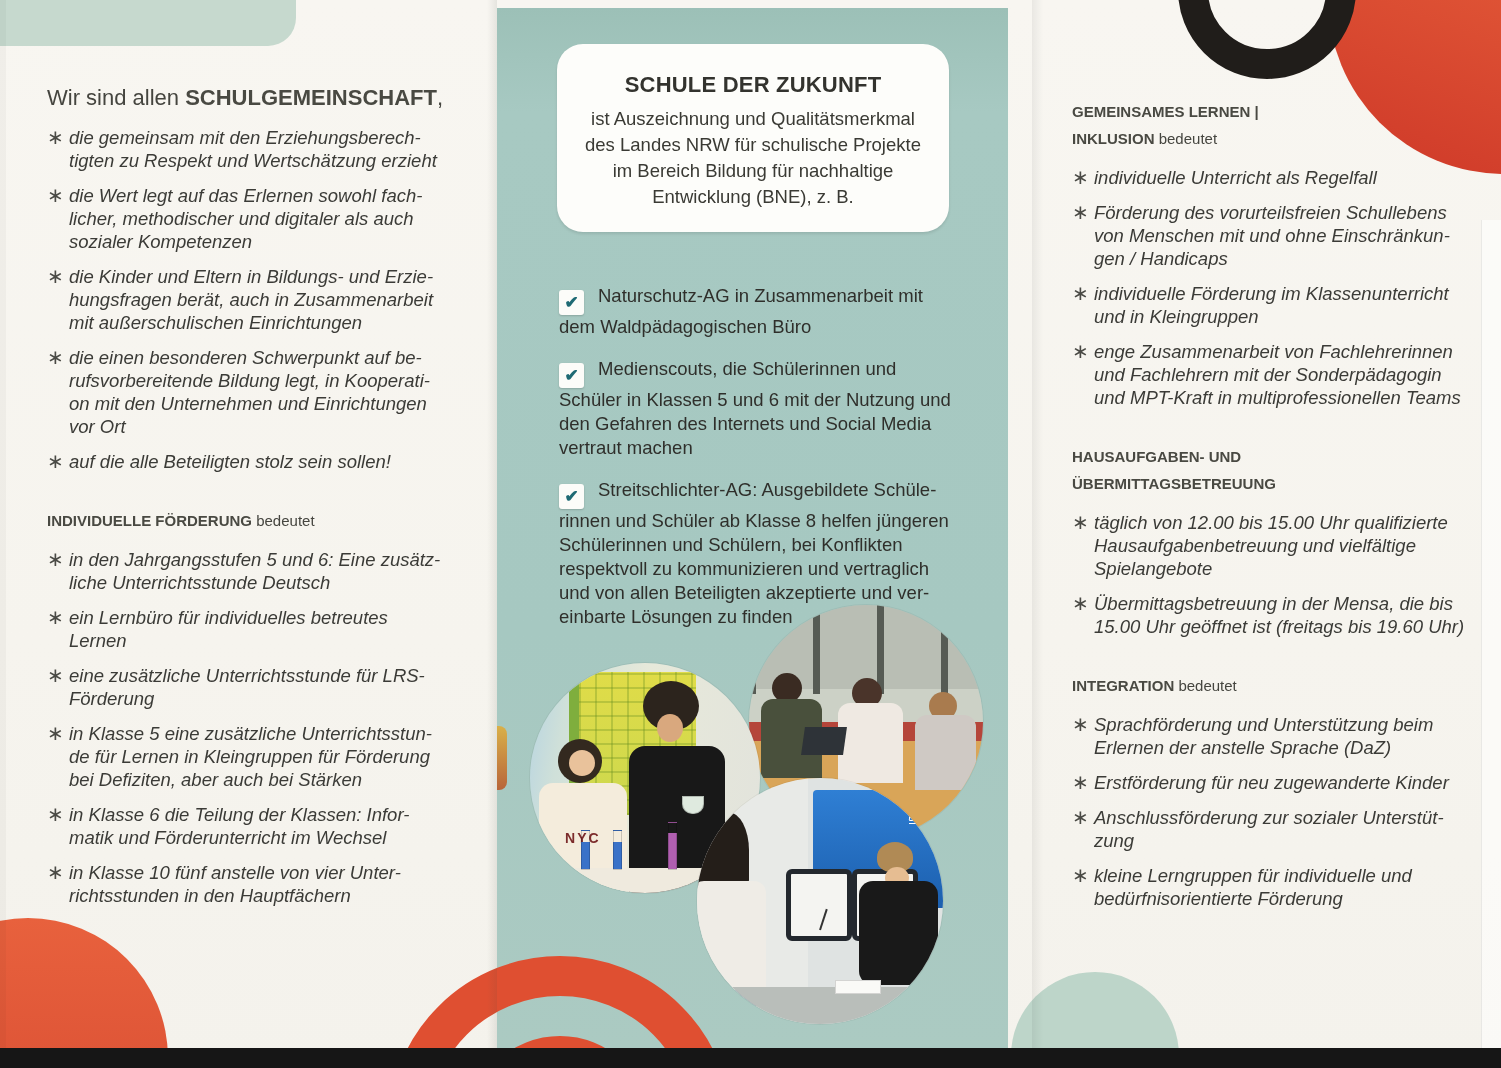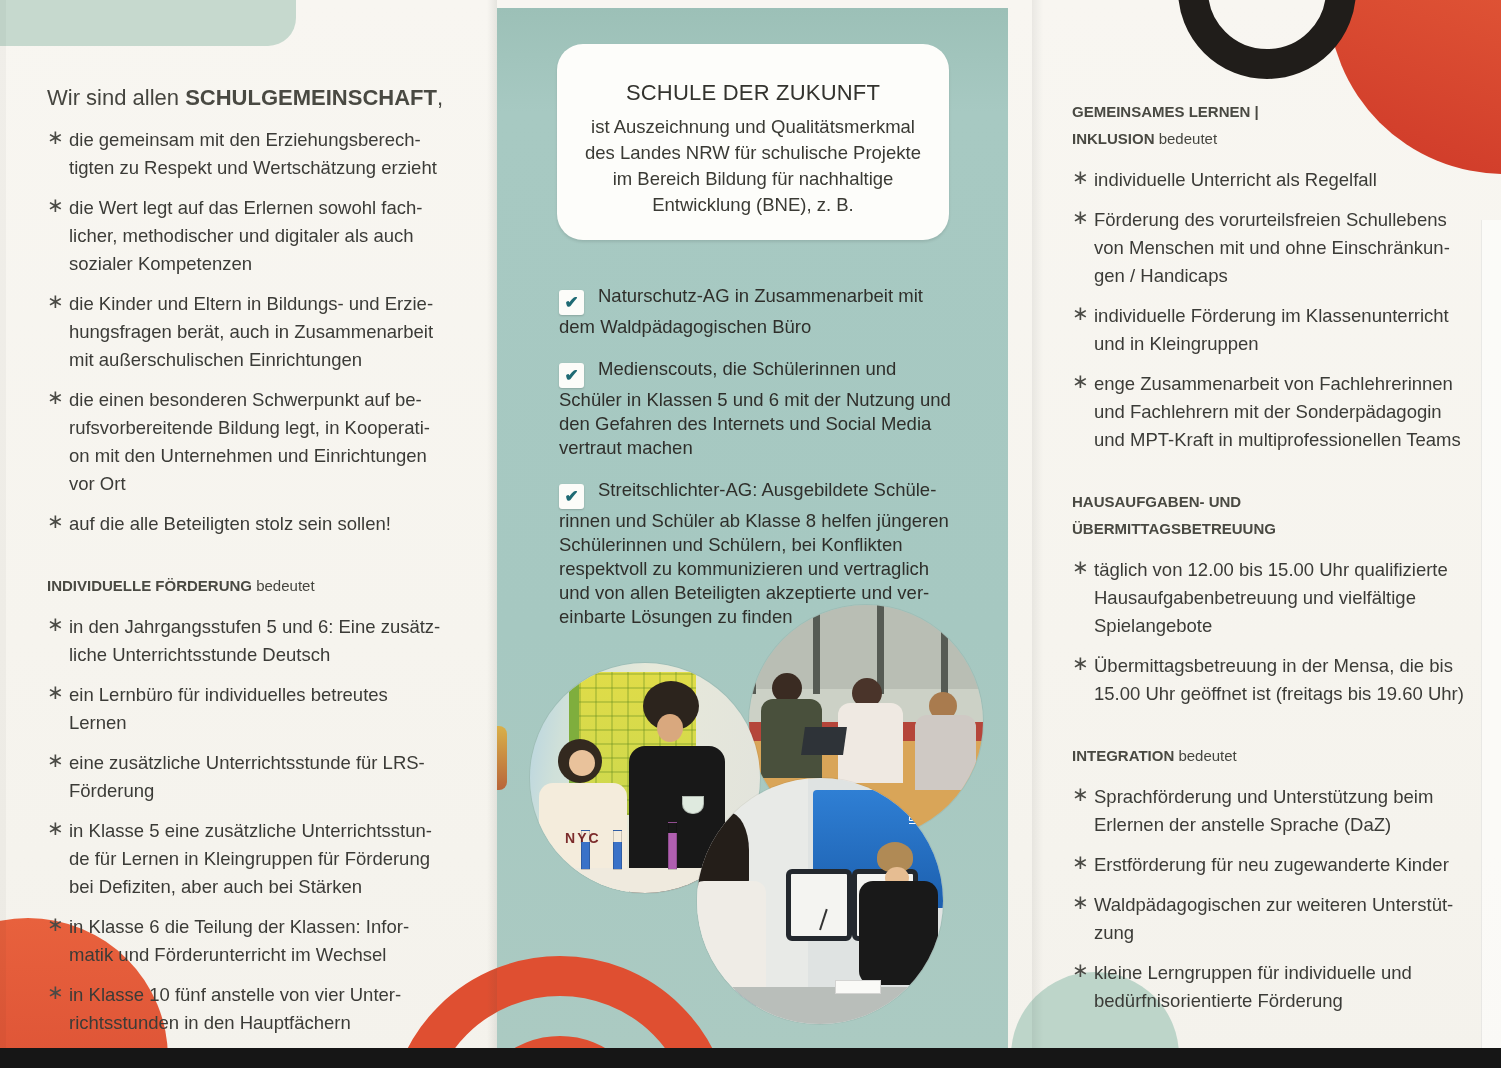--- a/index.html
+++ b/index.html
@@ -28,39 +28,39 @@
           background:linear-gradient(90deg,rgba(0,0,0,.06),transparent 70%);}
   .edge-right{position:absolute;left:1481px;top:220px;width:20px;height:828px;z-index:6;
           background:rgba(255,255,255,.55);border-left:1px solid rgba(0,0,0,.07);}
   .edge-left{position:absolute;left:0;top:0;width:6px;height:1048px;background:rgba(0,0,0,.03);z-index:6;}
   
   .panel-mid{position:absolute;left:497px;top:8px;width:511px;height:1040px;z-index:1;
           background:linear-gradient(180deg,#9cc0b7 0%,#a7c9c2 10%,#a6c8c1 60%,#abcac2 100%);}
   .whitebox{position:absolute;left:557px;top:44px;width:356px;padding:16px 18px 22px 18px;z-index:5;
           background:#fdfdfa;border-radius:26px;box-shadow:0 2px 3px rgba(0,0,0,.10);
           text-align:center;}
-  .whitebox .bt{font-size:22px;font-weight:normal;color:#33332e;letter-spacing:.2px;margin:20px 0 8px 0;}
+  .whitebox .bt{font-size:22px;font-weight:bold;color:#33332e;letter-spacing:.2px;margin:12px 0 8px 0;}
   .whitebox .bb{font-size:18.5px;line-height:26px;color:#3a3a34;white-space:pre-line;}
   .checks{position:absolute;left:559px;top:284px;width:434px;z-index:5;}
   .chk{margin:0 0 18px 0;font-size:18.5px;line-height:24px;color:#2f2f2b;white-space:pre-line;}
   .cbox{display:inline-flex;align-items:center;justify-content:center;width:25px;height:25px;
         background:#fcfcf9;border-radius:3px;margin-right:14px;vertical-align:-6px;
         box-shadow:0 1px 2px rgba(0,0,0,.18);}
   .cmark{color:#1e6a74;font-size:17px;font-weight:bold;line-height:1;}
   
   .col{position:absolute;z-index:5;}
   .col-left{left:47px;top:84px;width:420px;}
   .col-right{left:1072px;top:98px;width:396px;}
   .h1{font-size:22px;line-height:28px;color:#45453f;margin:0 0 14px 0;font-weight:normal;}
   .h1 b,.h2 b{color:#494942;}
   .h2{font-size:15px;line-height:27px;color:#45453f;margin:34px 0 14px 0;font-weight:normal;}
   .h2:first-child{margin-top:0;}
   .li{display:flex;margin:0 0 12px 0;}
   .mk{flex:0 0 22px;font-size:20px;line-height:23px;color:#4a4a45;}
-  .tx{flex:1;font-size:18.5px;line-height:28px;color:#3b3b37;}
+  .tx{flex:1;font-size:18.5px;line-height:23px;color:#3b3b37;font-style:italic;}
   .pre{white-space:pre-line;}
   
   .ph{position:absolute;border-radius:50%;overflow:hidden;z-index:3;box-shadow:0 0 0 1px rgba(0,0,0,.05);}
   .ph *{position:absolute;}
   .ph-chem{left:530px;top:663px;width:230px;height:230px;}
   .ph-comp{left:749px;top:605px;width:234px;height:234px;z-index:2;}
   .ph-phys{left:697px;top:778px;width:246px;height:246px;z-index:3;}
   .chem-bg{inset:0;background:linear-gradient(100deg,#b5d3e2 0%,#cfe0d9 16%,#e7e9da 45%,#e2e3dc 100%);}
   .poster{left:17%;top:4%;width:51%;height:62%;background:
       repeating-linear-gradient(0deg,rgba(100,140,30,.30) 0 2px,transparent 2px 14px),
@@ -309,21 +309,21 @@
         <span class="mk">∗</span>
         <span class="tx pre">Sprachförderung und Unterstützung beim
 Erlernen der anstelle Sprache (DaZ)</span>
       </div>
     <div class="li">
         <span class="mk">∗</span>
         <span class="tx pre">Erstförderung für neu zugewanderte Kinder</span>
       </div>
     <div class="li">
         <span class="mk">∗</span>
-        <span class="tx pre">Waldpädagogischen zur weiteren Unterstüt-
+        <span class="tx pre">Anschlussförderung zur sozialer Unterstüt-
 zung</span>
       </div>
     <div class="li">
         <span class="mk">∗</span>
         <span class="tx pre">kleine Lerngruppen für individuelle und
 bedürfnisorientierte Förderung</span>
       </div>
   </div>
 
   <div class="crease-left"></div>

